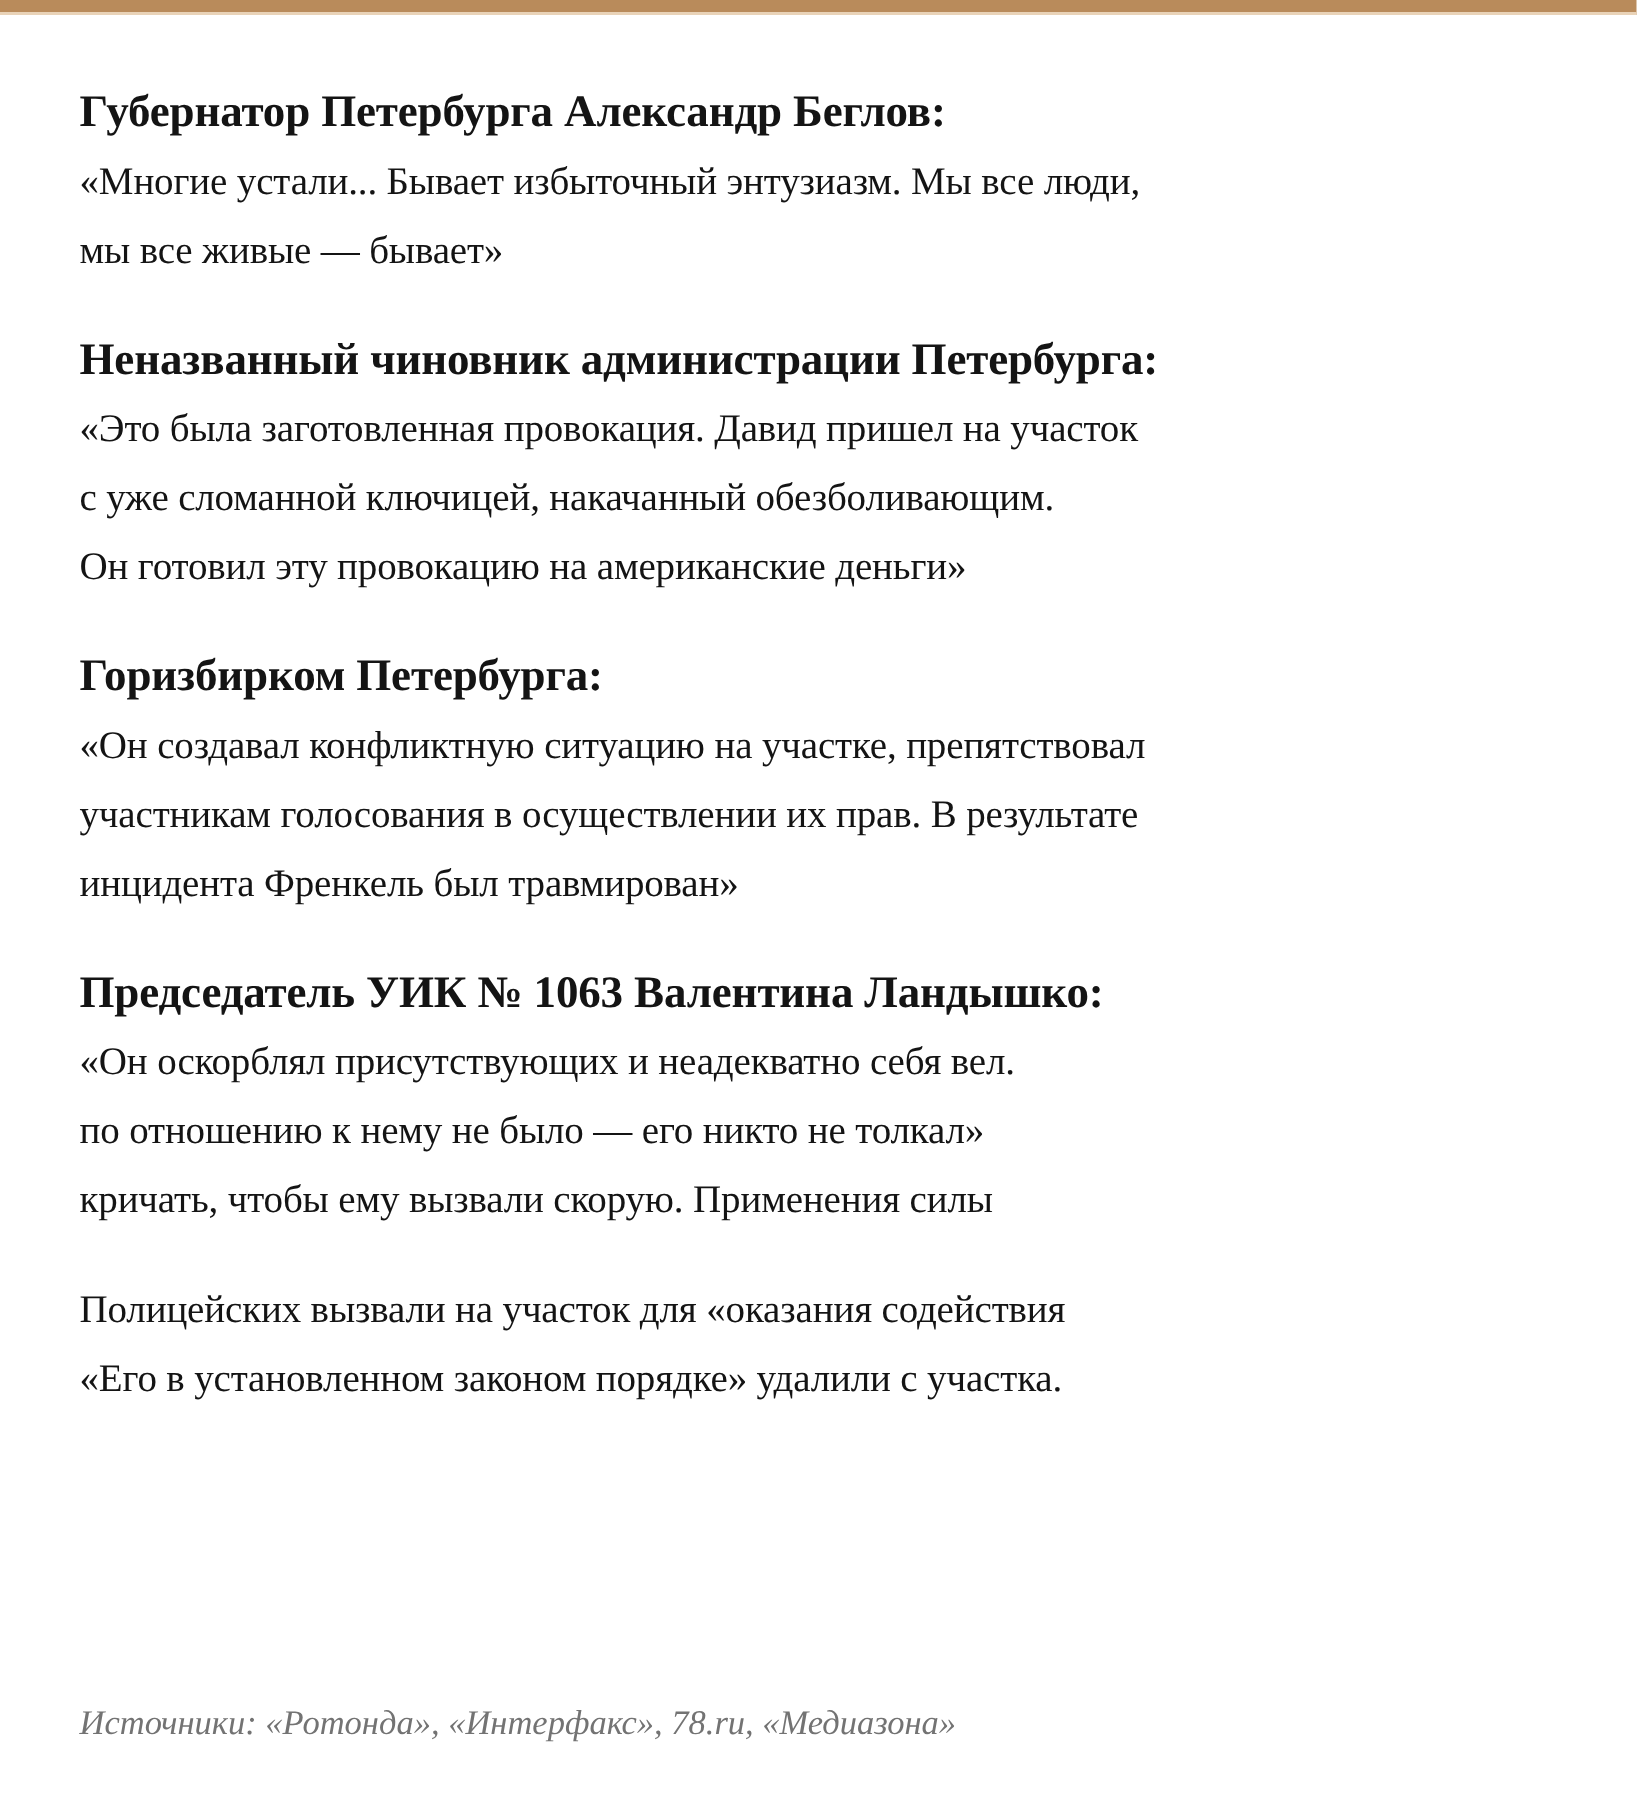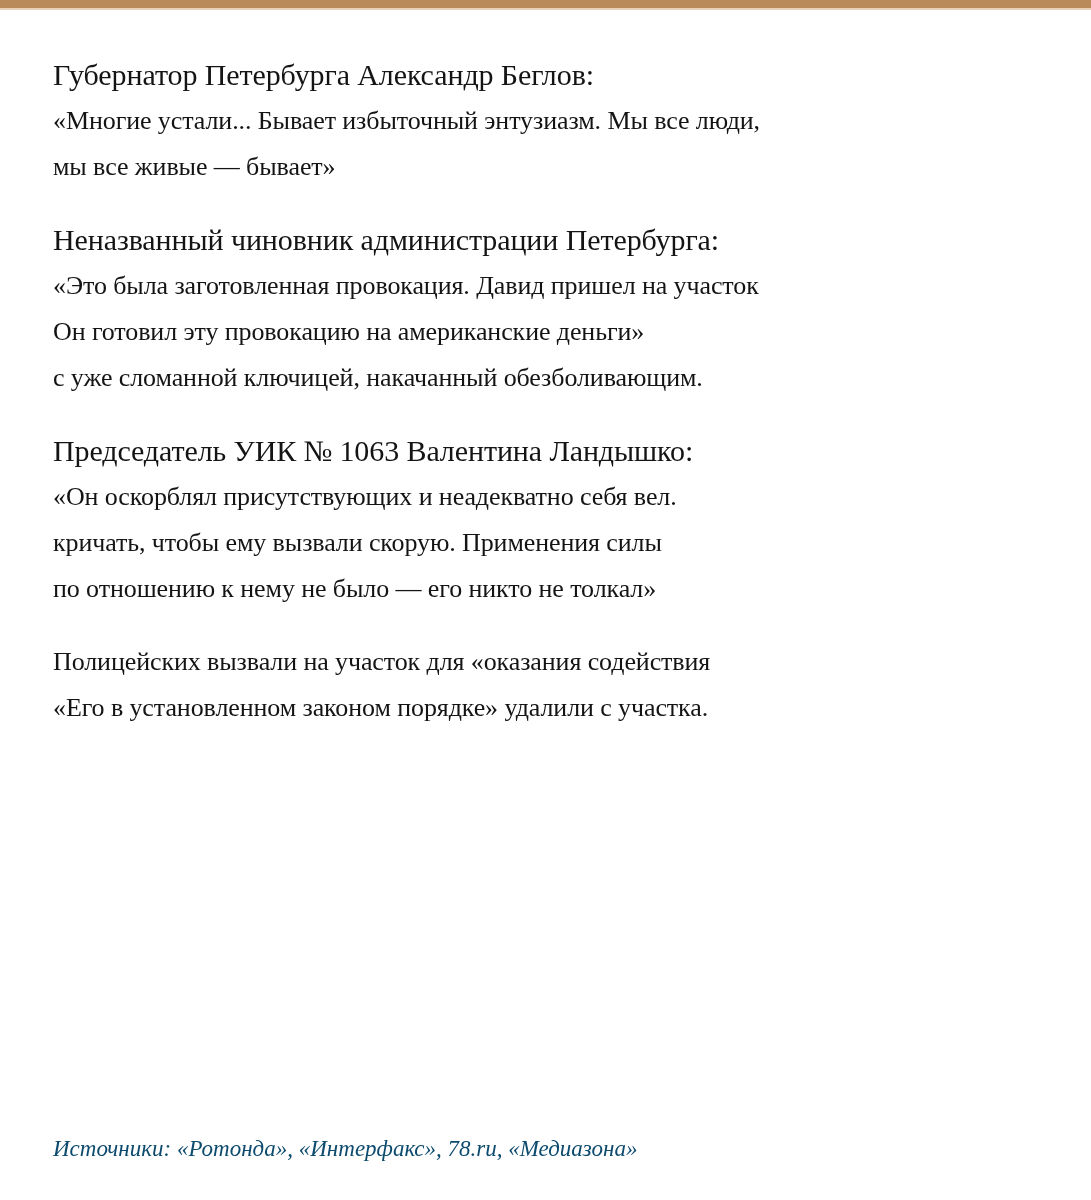--- a/index.html
+++ b/index.html
@@ -26,69 +26,75 @@
     .content {
       position: absolute;
       left: 53px;
       top: 52px;
       width: 1010px;
     }
     .quote-block {
       margin: 0 0 27px 0;
     }
     .speaker {
-      font-weight: normal;
+      font-weight: bold;
       font-size: 30px;
       line-height: 46px;
       letter-spacing: -0.1px;
       white-space: nowrap;
     }
     .line {
       font-size: 26px;
       line-height: 46px;
       white-space: nowrap;
       letter-spacing: -0.1px;
     }
     .sources {
       position: absolute;
       left: 53px;
       top: 1133px;
       font-style: italic;
       font-size: 23px;
       line-height: 32px;
-      color: #0c4a6e;
+      color: #737373;
       white-space: nowrap;
     }
   </style>
 </head>
 <body>
 
 <div class="top-bar"></div>
 
 <div class="content">
 
   <div class="quote-block">
     <div class="speaker">Губернатор Петербурга Александр Беглов:</div>
     <div class="line">«Многие устали... Бывает избыточный энтузиазм. Мы все люди,</div>
     <div class="line">мы все живые — бывает»</div>
   </div>
 
   <div class="quote-block">
     <div class="speaker">Неназванный чиновник администрации Петербурга:</div>
     <div class="line">«Это была заготовленная провокация. Давид пришел на участок</div>
+    <div class="line">с уже сломанной ключицей, накачанный обезболивающим.</div>
     <div class="line">Он готовил эту провокацию на американские деньги»</div>
-    <div class="line">с уже сломанной ключицей, накачанный обезболивающим.</div>
   </div>
 
+  <div class="quote-block">
+    <div class="speaker">Горизбирком Петербурга:</div>
+    <div class="line">«Он создавал конфликтную ситуацию на участке, препятствовал</div>
+    <div class="line">участникам голосования в осуществлении их прав. В результате</div>
+    <div class="line">инцидента Френкель был травмирован»</div>
+  </div>
 
   <div class="quote-block">
     <div class="speaker">Председатель УИК № 1063 Валентина Ландышко:</div>
     <div class="line">«Он оскорблял присутствующих и неадекватно себя вел.</div>
+    <div class="line">по отношению к нему не было — его никто не толкал»</div>
     <div class="line">кричать, чтобы ему вызвали скорую. Применения силы</div>
-    <div class="line">по отношению к нему не было — его никто не толкал»</div>
   </div>
 
   <div class="quote-block">
     <div class="line">Полицейских вызвали на участок для «оказания содействия</div>
     <div class="line">«Его в установленном законом порядке» удалили с участка.</div>
   </div>
 
 </div>
 
 <div class="sources">Источники: «Ротонда», «Интерфакс», 78.ru, «Медиазона»</div>

